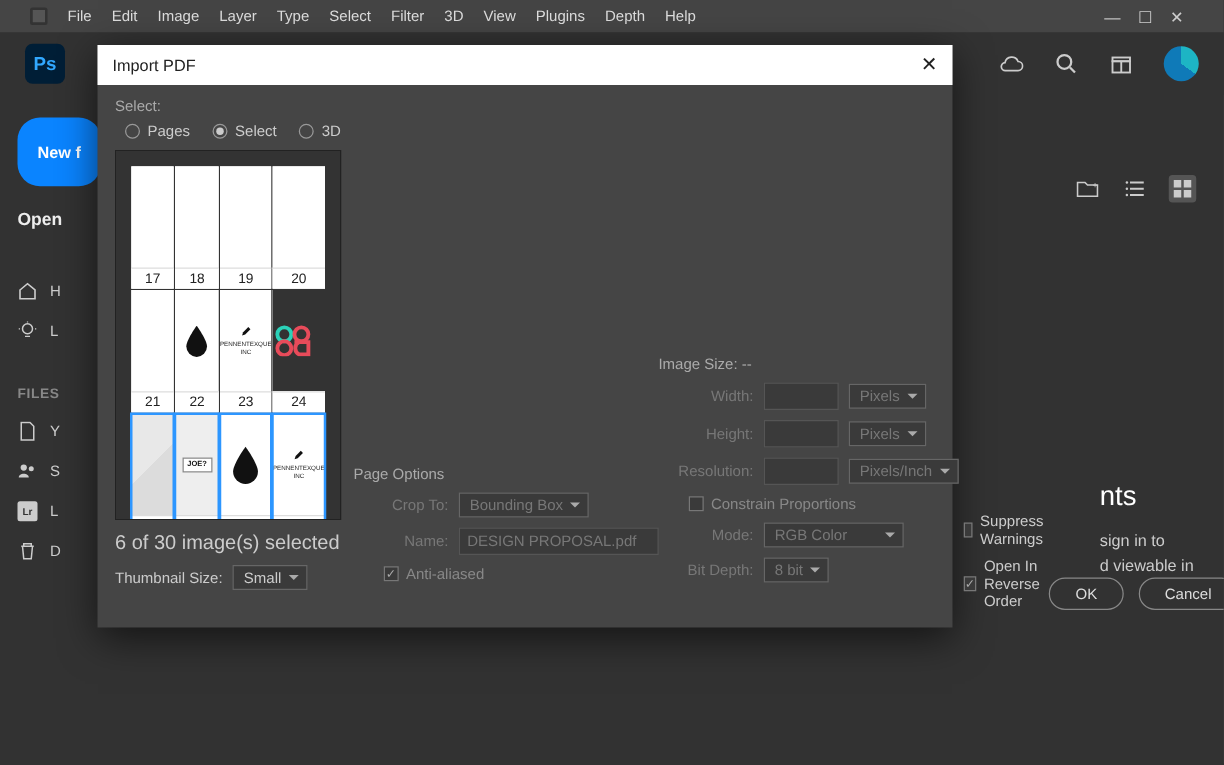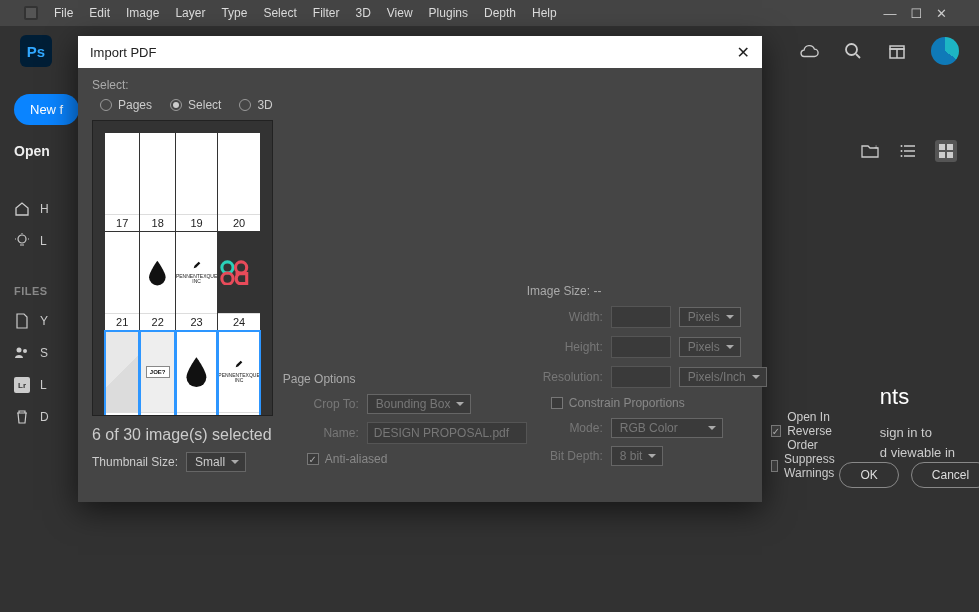--- a/index.html
+++ b/index.html
@@ -14,21 +14,21 @@
 
 
 .toolbar { display: flex; align-items: center; height: 50px; padding: 0 20px; background: #323232; }
 .ps-logo { width: 32px; height: 32px; background: #001e36; border-radius: 6px; display: flex; align-items: center; justify-content: center; color: #31a8ff; font-weight: 700; font-size: 15px; }
 .toolbar-right { margin-left: auto; display: flex; align-items: center; gap: 24px; }
 .tb-icon { width: 20px; height: 20px; display: flex; align-items: center; justify-content: center; color: #ccc; cursor: pointer; }
 .avatar { width: 28px; height: 28px; border-radius: 50%; background: conic-gradient(#1db5c4 0 35%, #0f7ab8 35% 100%); }
 
 
 .sidebar { position: absolute; left: 0; top: 76px; width: 120px; padding: 18px 14px; }
-.newfile-btn { background: #0a84ff; color: #fff; border: none; border-radius: 18px; padding: 8px 16px; font-size: 13px; font-weight: 400; cursor: pointer; }
+.newfile-btn { background: #0a84ff; color: #fff; border: none; border-radius: 18px; padding: 20px 16px; font-size: 13px; font-weight: 700; cursor: pointer; }
 .open-link { margin-top: 18px; font-size: 14px; color: #eee; font-weight: 600; }
 .nav-sec { margin-top: 34px; }
 .nav-item { display: flex; align-items: center; gap: 10px; padding: 8px 0; color: #ccc; cursor: pointer; }
 .nav-item svg, .nav-item .icn { width: 16px; height: 16px; flex-shrink: 0; }
 .files-hdr { font-size: 11px; font-weight: 700; color: #888; letter-spacing: 0.5px; margin-top: 28px; margin-bottom: 8px; }
 
 
 .right-pane { position: absolute; right: 22px; top: 140px; display: flex; gap: 16px; }
 .rp-icon { width: 22px; height: 22px; color: #ccc; cursor: pointer; display: flex; align-items: center; justify-content: center; }
 .rp-icon.active { background: #555; border-radius: 3px; }
@@ -394,28 +394,28 @@
         <div class="opt-row disabled">
           <span class="lbl">Mode:</span>
           <span class="dd" style="width:112px;">RGB Color</span>
         </div>
         <div class="opt-row disabled">
           <span class="lbl">Bit Depth:</span>
           <span class="dd">8 bit</span>
         </div>
       </div>
       <div style="padding-left:4px;">
+        <label class="chk" style="color:#ccc;margin-bottom:8px;">
+            <span class="box"></span>
+            <span>Suppress Warnings</span>
+          </label>
         <label class="chk checked" style="color:#ccc;">
             <span class="box"></span>
             <span>Open In Reverse Order</span>
           </label>
-        <label class="chk" style="color:#ccc;margin-bottom:8px;">
-            <span class="box"></span>
-            <span>Suppress Warnings</span>
-          </label>
       </div>
       <div class="dlg-buttons">
         <button class="dlg-btn">OK</button>
         <button class="dlg-btn">Cancel</button>
       </div>
     </div>
   </div>
 </div>
 
 </body></html>

